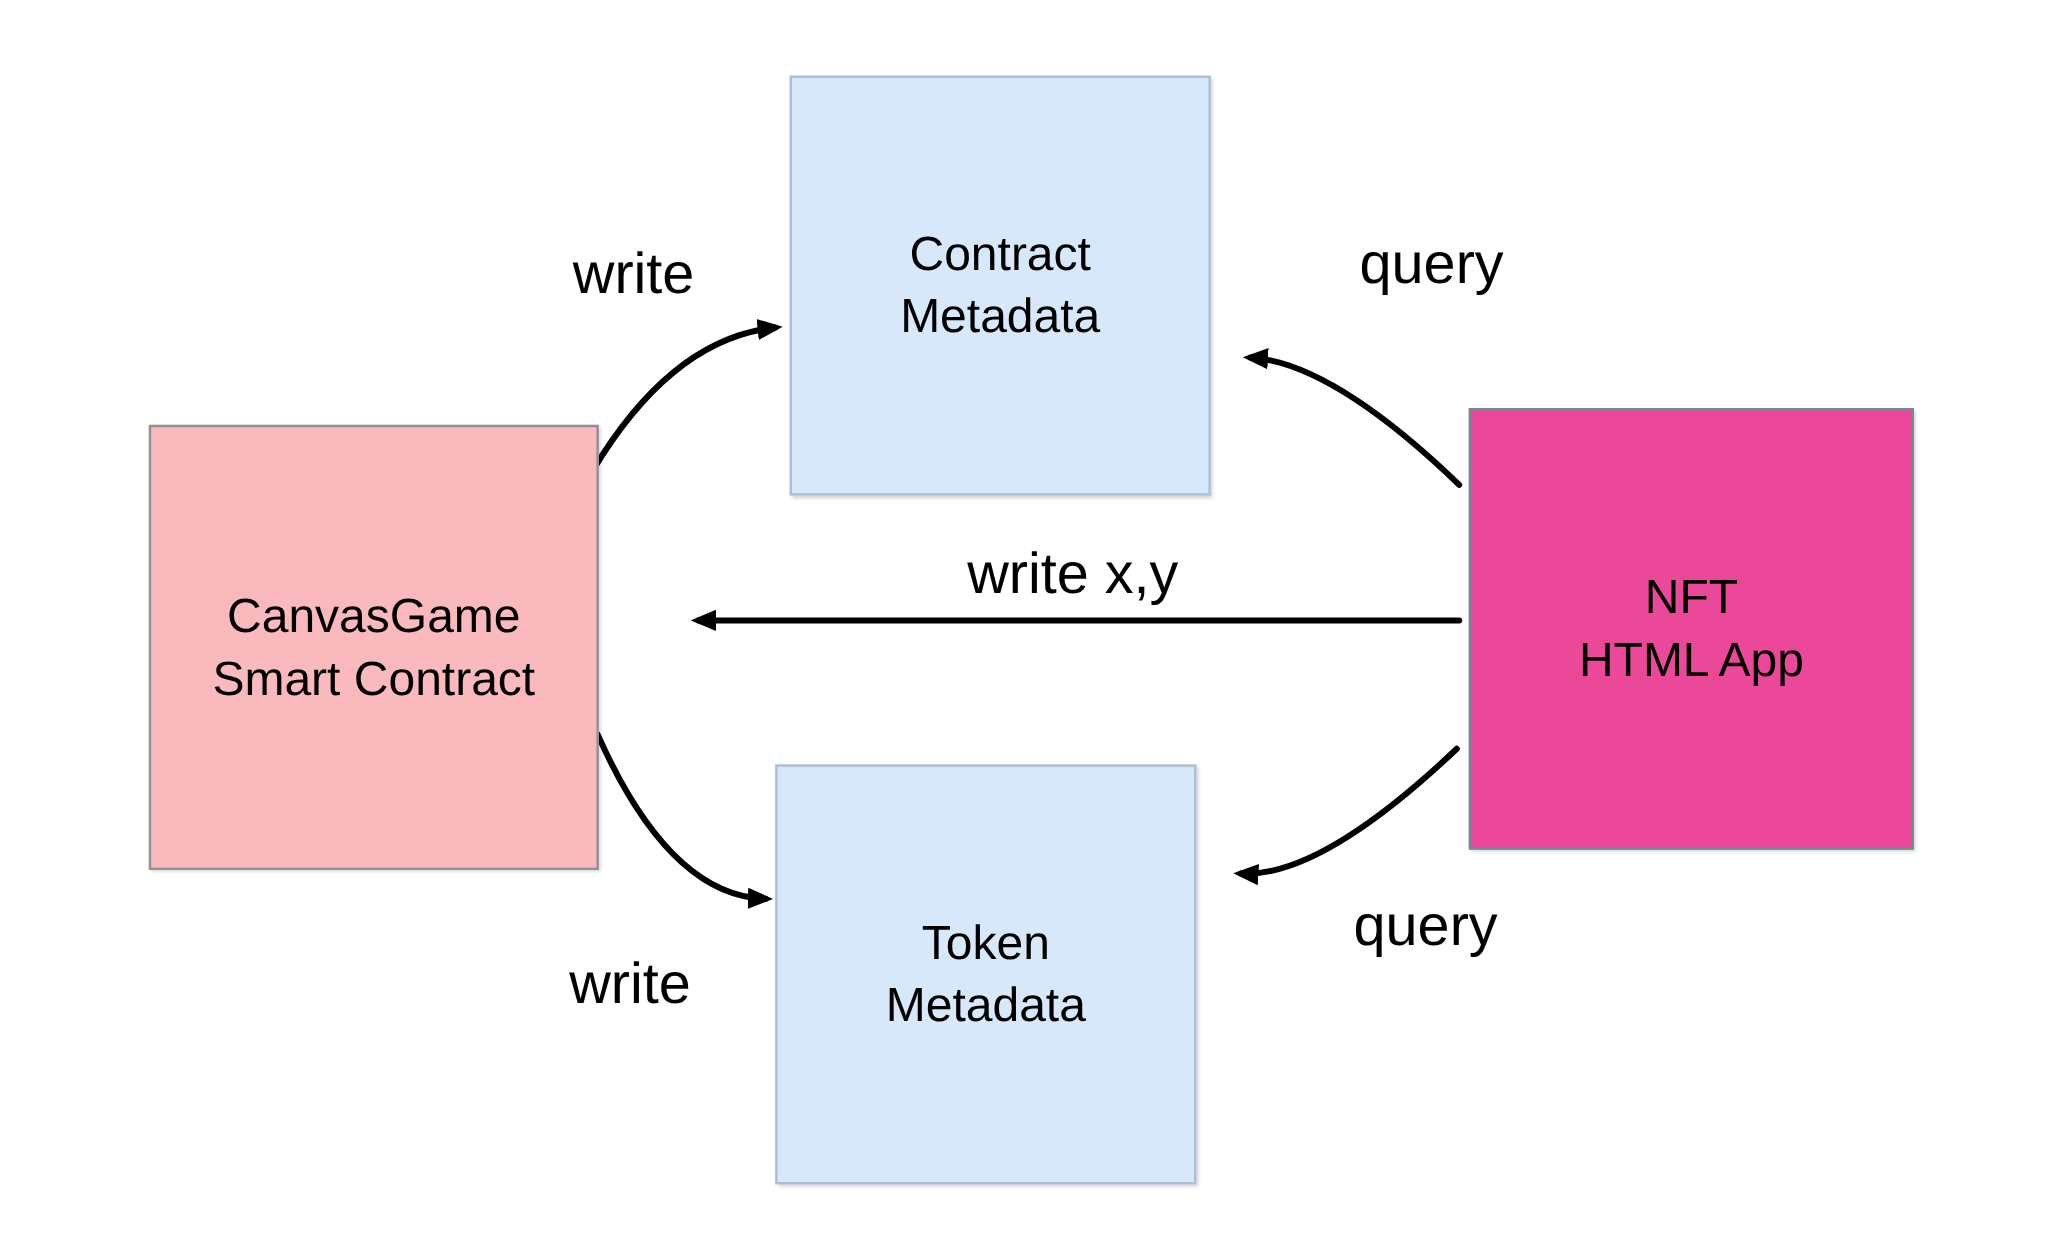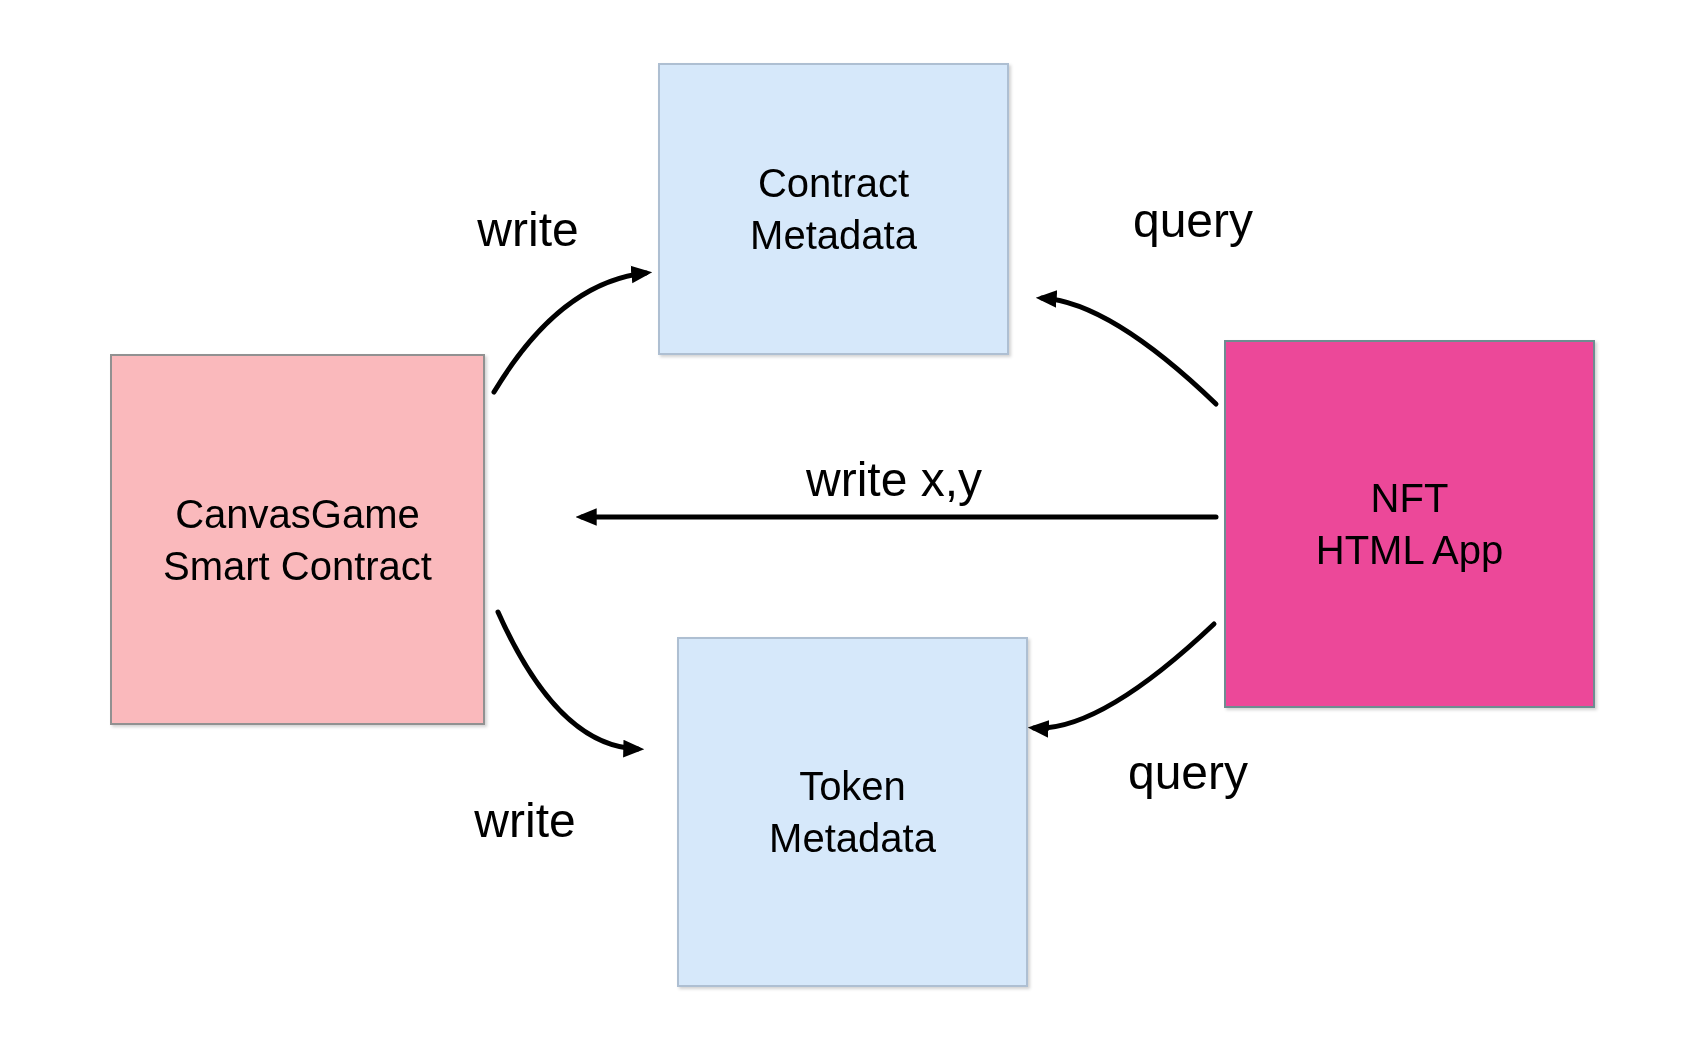--- a/index.html
+++ b/index.html
@@ -35,31 +35,31 @@
     display: flex;
     align-items: center;
     justify-content: center;
     text-align: center;
     font-size: 40px;
     line-height: 1.3;
     white-space: pre-line;
     box-shadow: 2px 2px 3px rgba(0,0,0,0.18);
   }
   .node-canvas-game {
-    left: 110px; top: 354px; width: 375px; height: 371px;
+    left: 124px; top: 354px; width: 375px; height: 371px;
     background: #fab9bc;
     border: 2px solid #919191;
   }
   .node-contract-metadata {
-    left: 658px; top: 63px; width: 351px; height: 292px;
+    left: 658px; top: 63px; width: 351px; height: 350px;
     background: #d6e8fa;
     border: 2px solid #aebfd2;
   }
   .node-token-metadata {
-    left: 677px; top: 637px; width: 351px; height: 350px;
+    left: 646px; top: 637px; width: 351px; height: 350px;
     background: #d6e8fa;
     border: 2px solid #aebfd2;
   }
   .node-nft-html-app {
     left: 1224px; top: 340px; width: 371px; height: 368px;
     background: #ec4899;
     border: 2px solid #6e8c91;
   }
   .edge-label {
     position: absolute;

